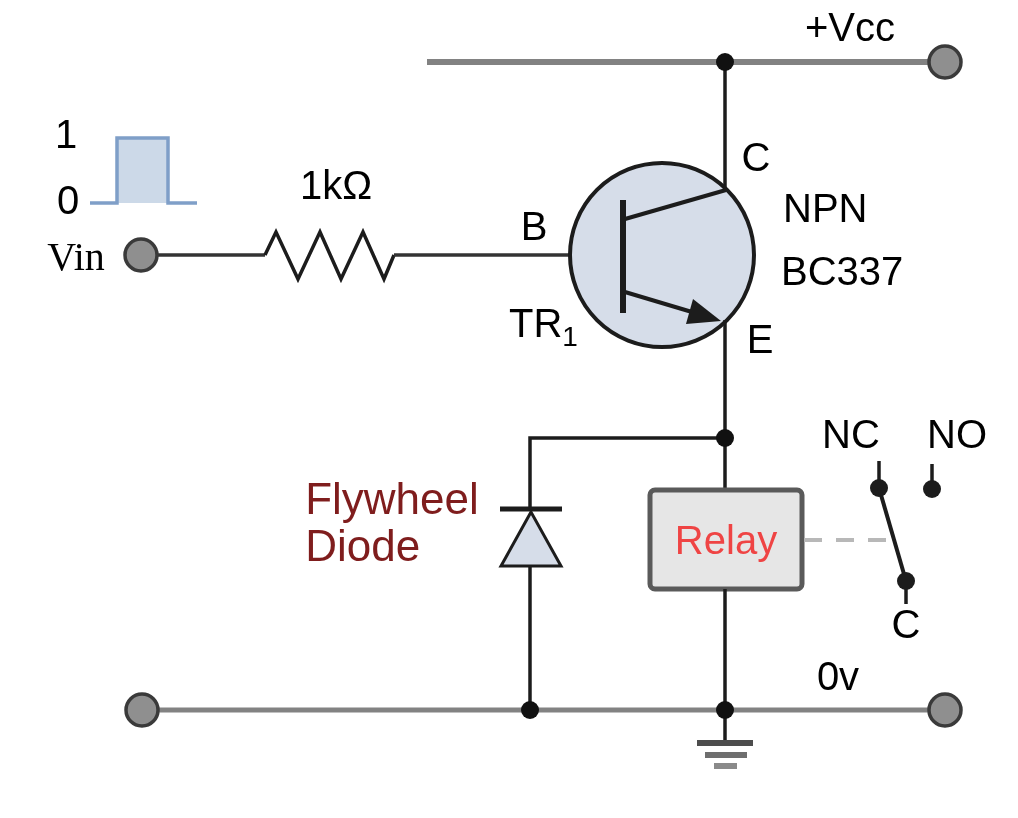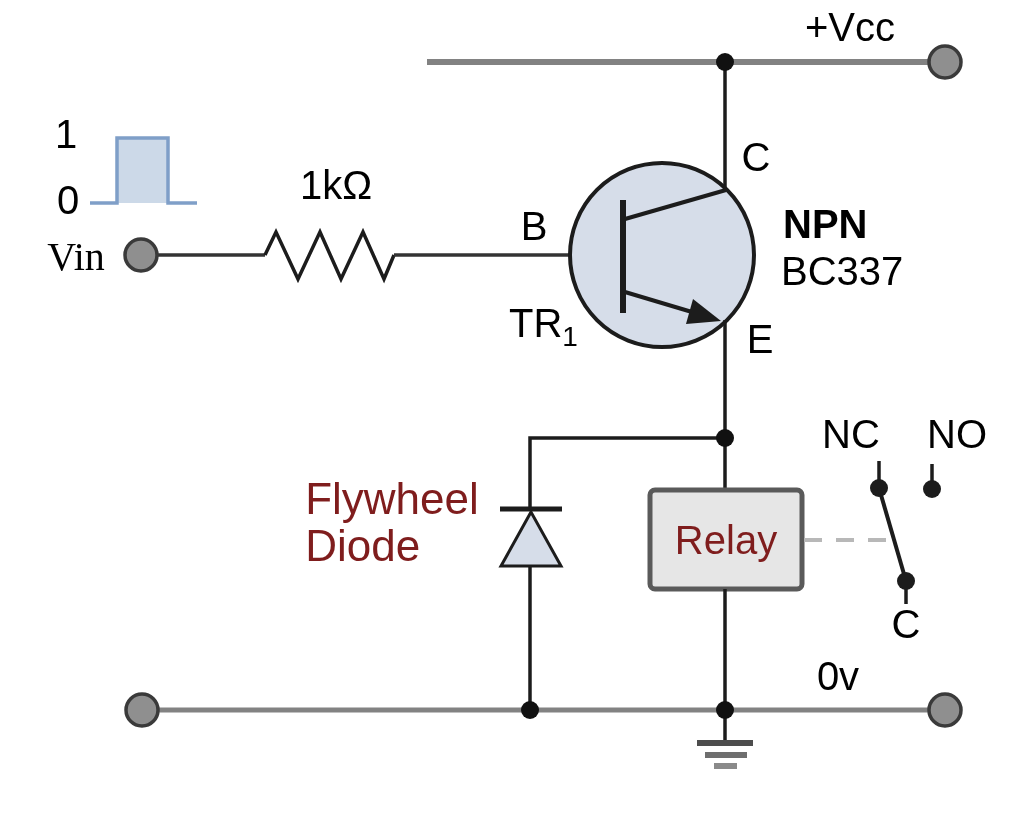--- a/index.html
+++ b/index.html
@@ -26,21 +26,21 @@
     color:#7f1d1d;
     font-size:44px;
     line-height:47px;
     transform:translateX(-50%);
     white-space:nowrap;
   }
   .relay-label{
     position:absolute;
     left:650px;top:490px;width:152px;height:99px;
     display:flex;align-items:center;justify-content:center;
-    color:#7f1d1d;font-size:40px;line-height:1;
+    color:#ef4444;font-size:40px;line-height:1;
   }
 </style>
 </head>
 <body>
 
 <div id="stage">
 
   <svg width="1018" height="818" viewBox="0 0 1018 818">
 
     <line x1="427" y1="62" x2="929" y2="62" stroke="#828282" stroke-width="6"></line>
@@ -100,21 +100,21 @@
 
   <div class="lbl" style="left:66px;top:114px;">1</div>
   <div class="lbl" style="left:68px;top:180px;">0</div>
   <div class="lbl" style="left:76px;top:237px;font-family:Liberation Serif, serif;">Vin</div>
   <div class="lbl" style="left:336px;top:165px;">1kΩ</div>
 
   <div class="lbl" style="left:534px;top:206px;">B</div>
   <div class="lbl" style="left:756px;top:137px;">C</div>
   <div class="lbl" style="left:760px;top:319px;">E</div>
   <div class="lbl left" style="left:509px;top:303px;"><span>TR</span><sub>1</sub></div>
-  <div class="lbl left" style="left:783px;top:204px;font-weight:bold;">NPN</div>
+  <div class="lbl left" style="left:783px;top:188px;">NPN</div>
   <div class="lbl left" style="left:781px;top:251px;">BC337</div>
 
   <div class="lbl" style="left:850px;top:7px;">+Vcc</div>
   <div class="lbl" style="left:838px;top:656px;">0v</div>
 
   <div class="lbl-block" style="left:392px;top:475px;">
     <div>Flywheel</div>
     <div>Diode</div>
   </div>
 

